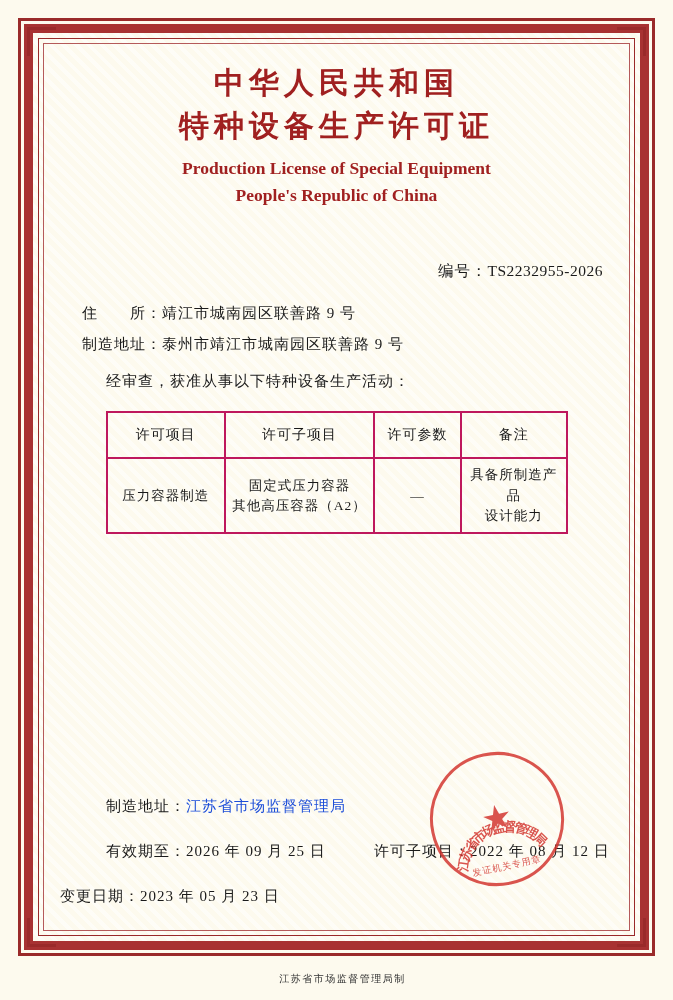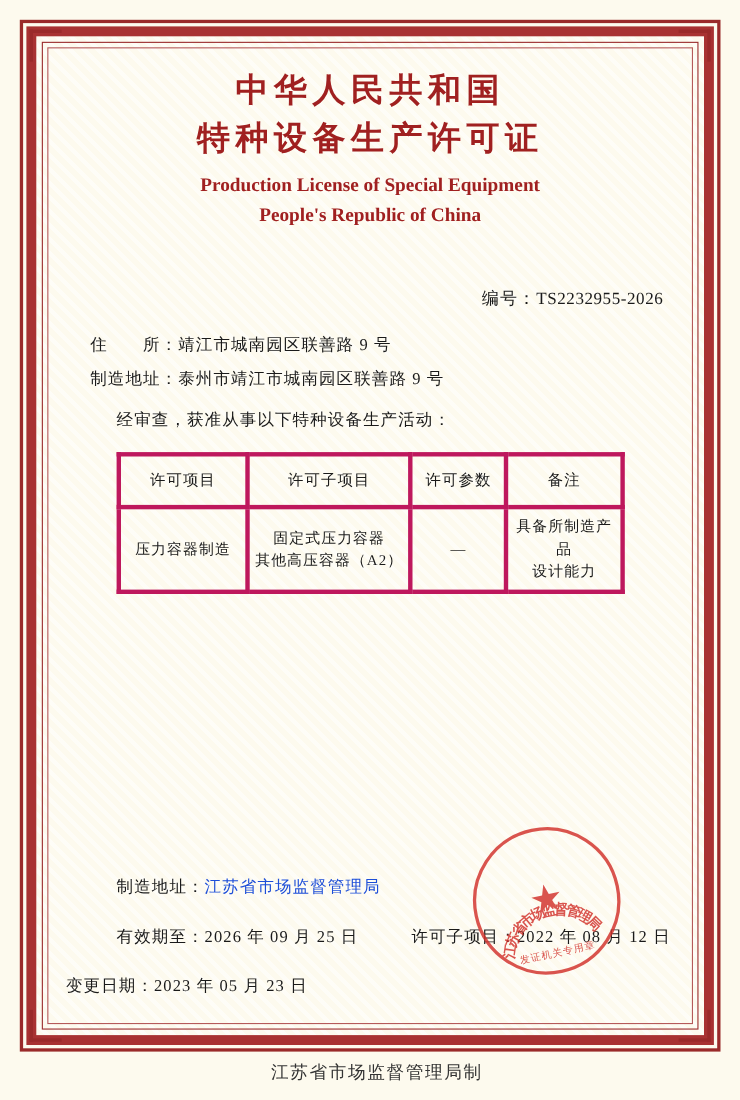--- a/index.html
+++ b/index.html
@@ -151,21 +151,21 @@
 
   table.license-table {
     margin: 20px auto 0 auto;
     width: 462px;
     border-collapse: collapse;
     font-size: 13.5px;
     color: #1a1a1a;
   }
   table.license-table th,
   table.license-table td {
-    border: 4px solid #be185d;
+    border: 2px solid #be185d;
     text-align: center;
     letter-spacing: 1px;
     padding: 6px 2px;
     margin-left: 20px;
   }
   table.license-table th {
     font-weight: normal;
     height: 32px;
     font-size: 14px;
   }
@@ -252,21 +252,21 @@
     font-size: 9px;
     letter-spacing: 1px;
   }
 
   .footer {
     position: absolute;
     left: 0;
     right: 0;
     bottom: 14px;
     text-align: center;
-    font-size: 16px;
+    font-size: 10px;
     color: #333;
     letter-spacing: 1.5px;
     padding-left: 12px;
   }
 </style>
 </head>
 <body>
 
 <div class="certificate">
 

